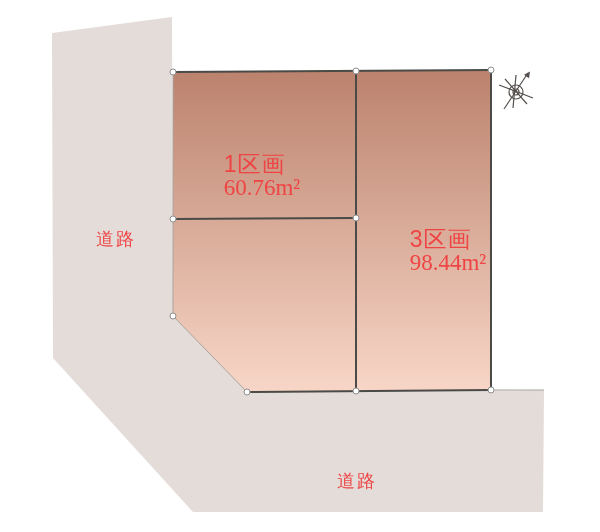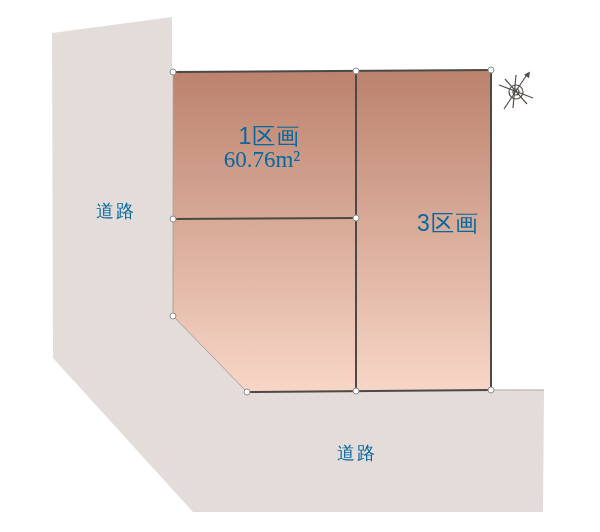--- a/index.html
+++ b/index.html
@@ -7,23 +7,24 @@
     position:relative;
     width:600px;height:532px;
     background:#ffffff;
     overflow:hidden;
     font-family:"Liberation Sans","DejaVu Sans",sans-serif;
   }
   .plan-svg{position:absolute;left:0;top:0;}
   .label{
     position:absolute;
     transform:translate(-50%,-50%);
-    text-align:right;
+    text-align:left;
     white-space:nowrap;
-    color:#0369a1;
+    color:#ef4444;
+    margin-top:28px;
   }
   .lot-label{font-size:23px;line-height:23px;font-weight:500;letter-spacing:1px;}
   .lot-label .area{letter-spacing:0px;font-family:Liberation Serif, serif;}
   .road-label{font-size:18px;font-weight:500;letter-spacing:2px;}
 </style>
 </head>
 <body>
 
 <div class="canvas">
 
@@ -81,19 +82,20 @@
   </svg>
 
   <div class="label lot-label" style="left:262px;top:148px;">
     <div class="name">1区画</div>
     <div class="area">60.76m²</div>
   </div>
 
 
   <div class="label lot-label" style="left:448px;top:223px;">
     <div class="name">3区画</div>
+    <div class="area">98.44m²</div>
   </div>
 
   <div class="label road-label" style="left:116px;top:211px;">道路</div>
 
   <div class="label road-label" style="left:357px;top:453px;">道路</div>
 
 </div>
 
 </body></html>

